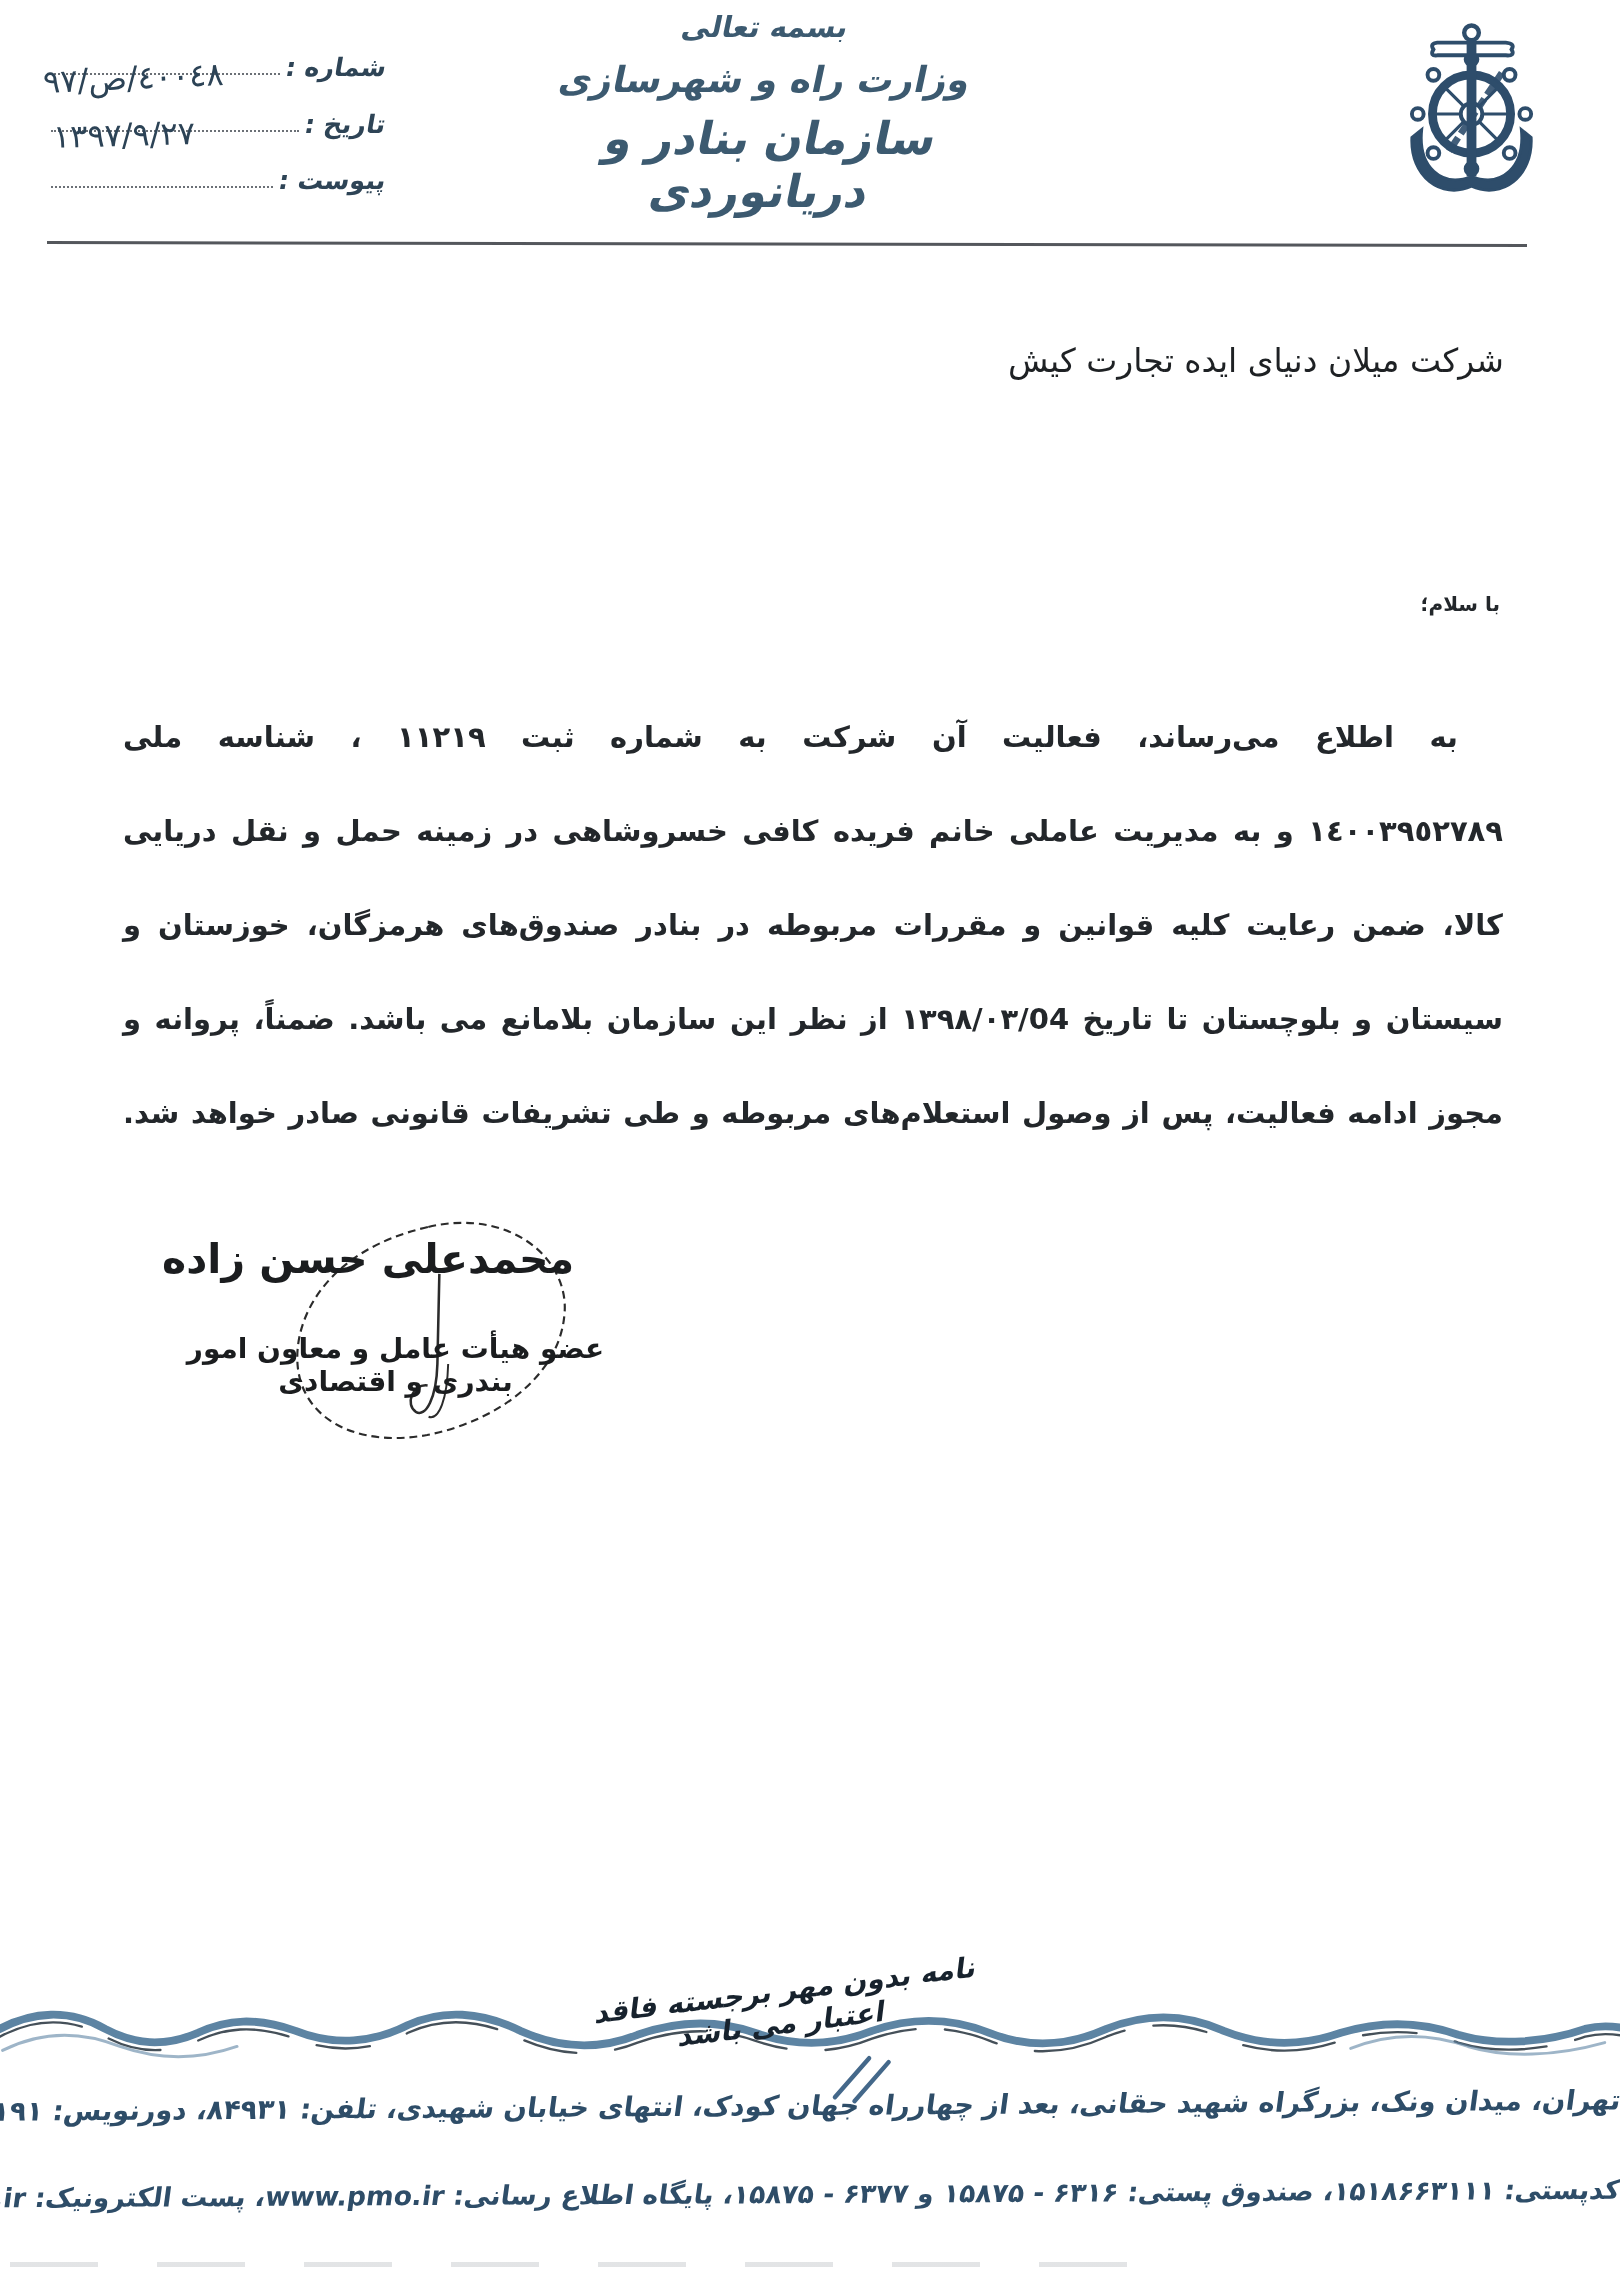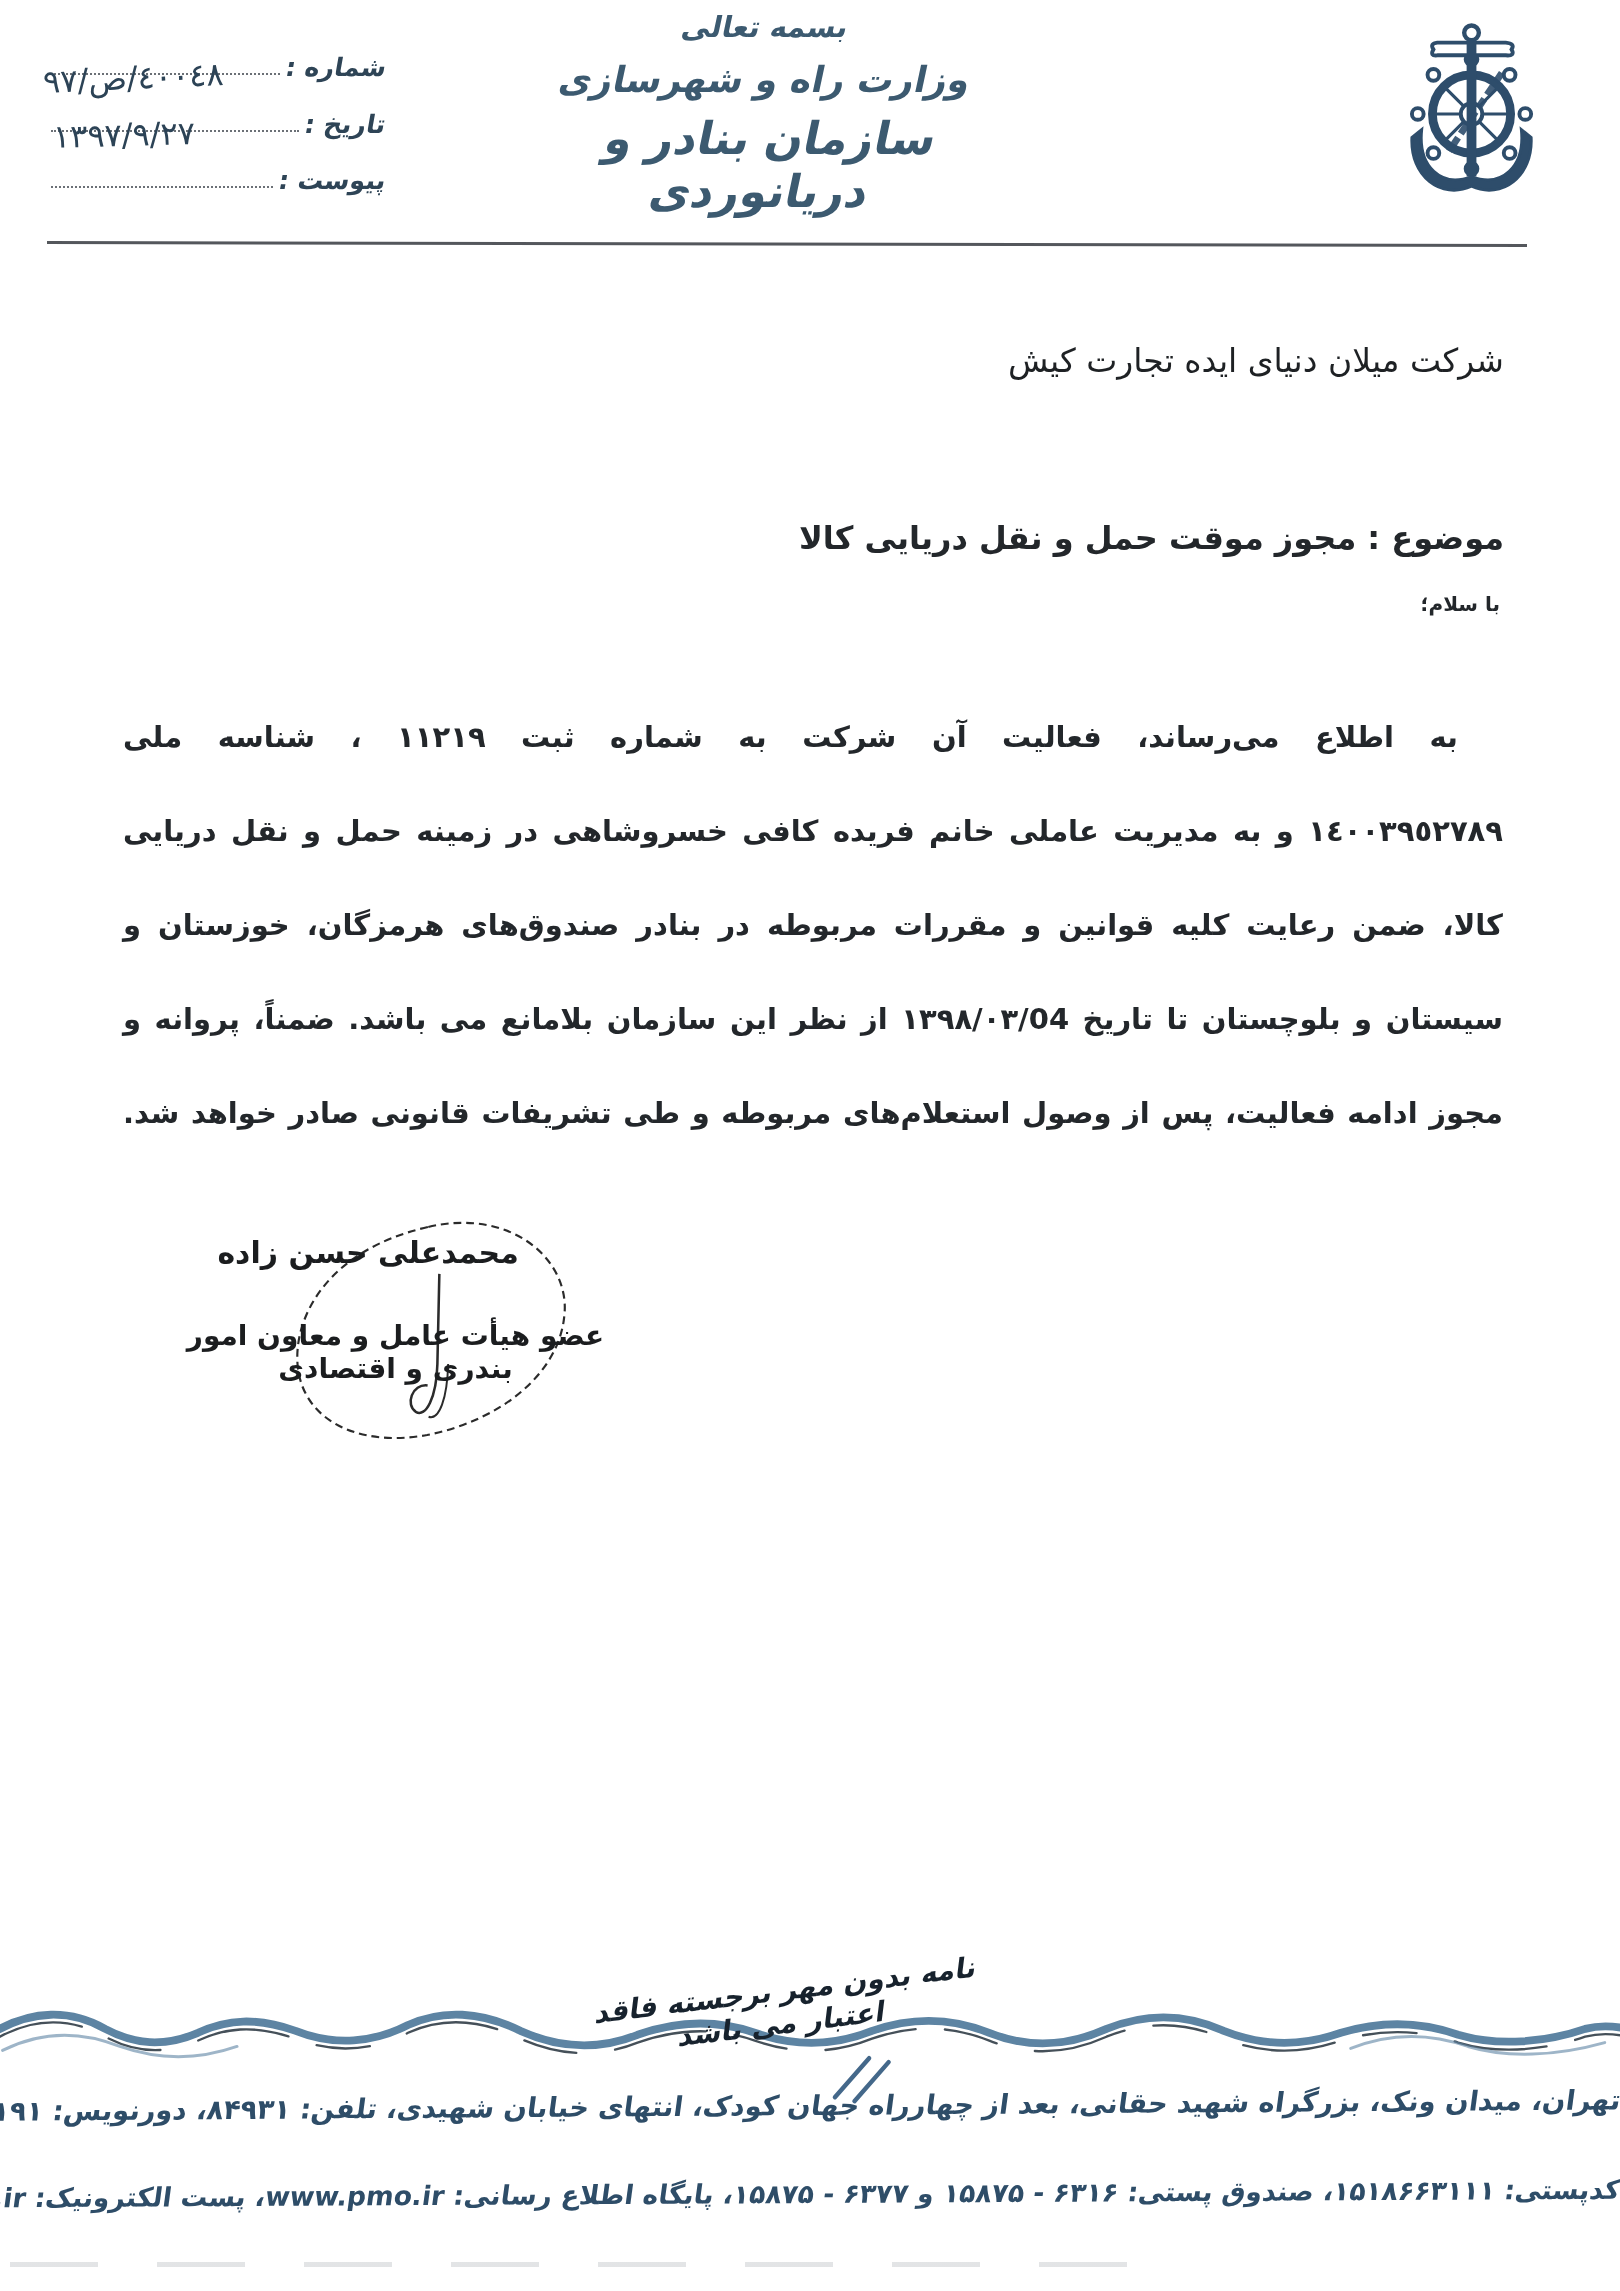--- a/index.html
+++ b/index.html
@@ -31,21 +31,21 @@
   .recipient{position:absolute;top:341px;right:116px;font-size:33px;font-weight:normal;color:#1e2124;}
   .subject{position:absolute;top:519px;right:116px;font-size:32px;font-weight:bold;color:#23272b;}
   .salutation{position:absolute;top:592px;right:120px;font-size:20px;font-weight:bold;color:#23272b;}
   .body-block{position:absolute;top:690px;left:123px;width:1380px;direction:rtl;}
   .bline{font-size:29px;font-weight:bold;color:#23272b;line-height:94px;height:94px;
          text-align:justify;text-align-last:justify;white-space:normal;}
   .bline.indent{padding-right:45px;}
 
   
   .signature{position:absolute;left:165px;top:1235px;width:461px;text-align:center;}
-  .sig-name{font-size:30px;font-weight:bold;color:#1b1d1f;transform:translateX(-27.4px);position:relative;z-index:2;}
+  .sig-name{font-size:41px;font-weight:bold;color:#1b1d1f;transform:translateX(-27.4px);position:relative;z-index:2;}
   .sig-title{font-size:28px;font-weight:bold;color:#1b1d1f;margin-top:49px;position:relative;z-index:2;}
   .sig-scribble{position:absolute;left:106px;top:-17.6px;z-index:1;}
 
   
   .wave{position:absolute;left:0;top:1982px;width:1620px;height:127px;pointer-events:none;}
   .seal-note{position:absolute;top:1974px;left:549px;width:470px;text-align:center;
              transform:rotate(-7deg);z-index:3;}
   .seal-note-inner{display:inline-block;font-size:28px;font-weight:bold;color:#17222d;transform:skewX(-14deg);letter-spacing:1px;}
   .footer-line{position:absolute;left:0;width:1620px;text-align:center;color:#2e4d68;font-weight:bold;white-space:nowrap;direction:rtl;}
   .footer-address{top:2090px;font-size:27.4px;transform:skewX(-8deg) rotate(-0.4deg);}
@@ -113,21 +113,20 @@
 
       <line x1="96" y1="54" x2="42" y2="134" stroke-width="7" stroke-dasharray="11 5" opacity="0.9"></line>
 
       <path d="M14,112 C10,150 34,172 65,160 C96,172 120,150 116,112 L126,120 C128,160 96,184 65,170 C34,184 2,160 4,120 Z" stroke-width="3" fill="#2e4d6b"></path>
     </g>
   </svg>
 
   <div class="divider"></div>
 
   <div class="recipient">شرکت میلان دنیای ایده تجارت کیش</div>
-  <div class="subject">موضوع : مجوز موقت حمل و نقل دریایی کالا</div>
   <div class="salutation">با سلام؛</div>
 
   <div class="body-block">
     <div class="bline indent">به اطلاع می‌رساند، فعالیت آن شرکت به شماره ثبت ١١٢١٩ ، شناسه ملی</div>
     <div class="bline">١٤٠٠٣٩٥٢٧٨٩ و به مدیریت عاملی خانم فریده کافی خسروشاهی در زمینه حمل و نقل دریایی</div>
     <div class="bline">کالا، ضمن رعایت کلیه قوانین و مقررات مربوطه در بنادر صندوق‌های هرمزگان، خوزستان و</div>
     <div class="bline">سیستان و بلوچستان تا تاریخ ١٣٩٨/٠٣/04 از نظر این سازمان بلامانع می باشد. ضمناً، پروانه و</div>
     <div class="bline">مجوز ادامه فعالیت، پس از وصول استعلام‌های مربوطه و طی تشریفات قانونی صادر خواهد شد.</div>
   </div>
 

